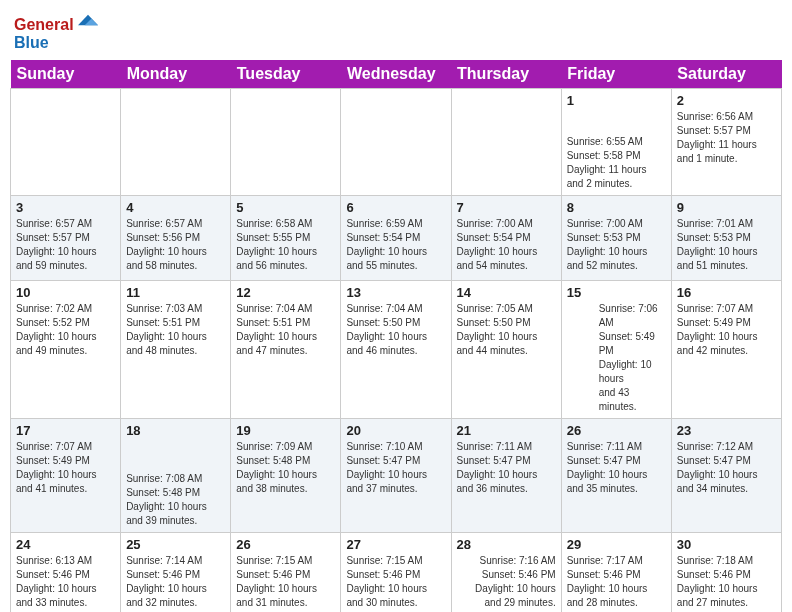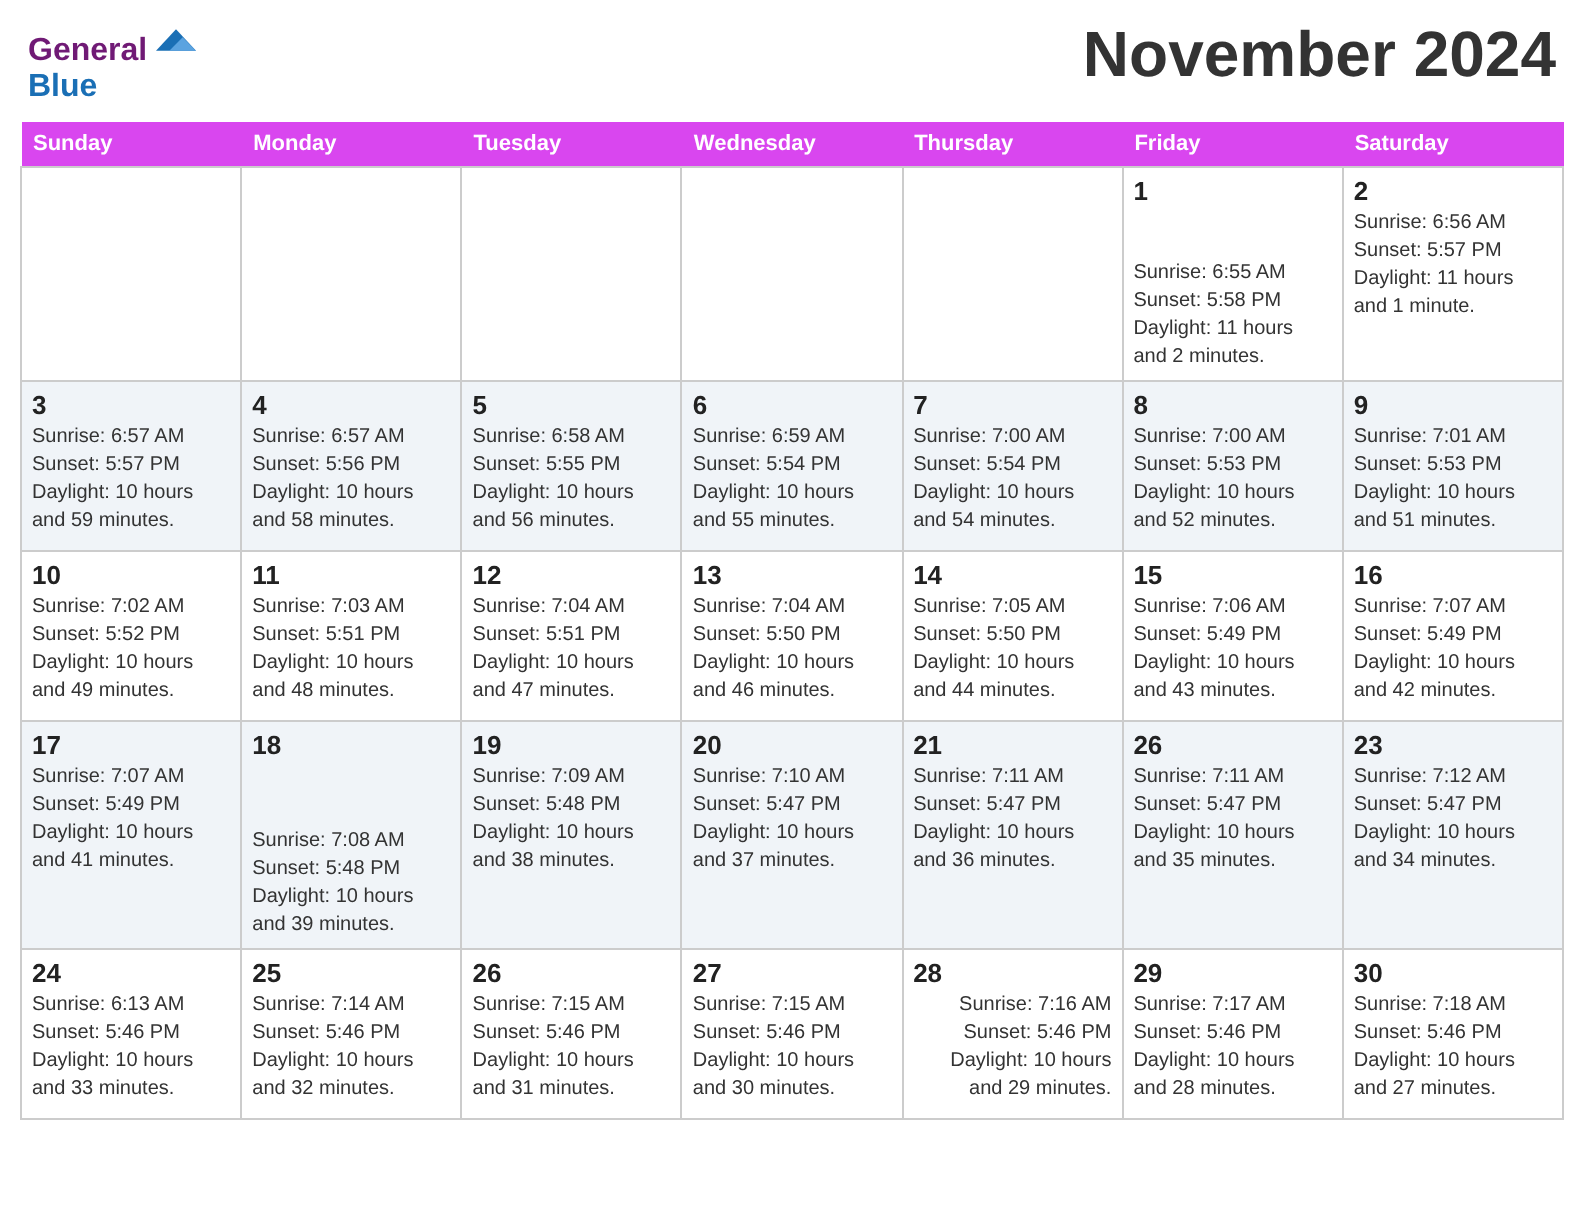--- a/index.html
+++ b/index.html
@@ -18,21 +18,21 @@
       padding: 0 4px;
     }
     .logo {
       display: flex;
       align-items: center;
       gap: 2px;
     }
     .logo-text-general {
       font-size: 16px;
       font-weight: bold;
-      color: #701a75;
+      color: #b91c1c;
       line-height: 1;
     }
     .logo-text-blue {
       font-size: 16px;
       font-weight: bold;
       color: #1a6fb5;
       line-height: 1;
     }
     .logo-icon {
       width: 20px;
@@ -50,25 +50,25 @@
     .subtitle {
       font-size: 14px;
       color: #555;
     }
     table {
       width: 100%;
       border-collapse: collapse;
       table-layout: fixed;
     }
     th {
-      background-color: #d946ef;
+      background-color: #a21caf;
       color: white;
       text-align: left;
       padding: 5px 6px;
-      font-size: 11px;
+      font-size: 16px;
       font-weight: bold;
     }
     td {
       border: 1px solid #ccc;
       vertical-align: top;
       padding: 4px 5px;
       font-size: 10px;
       color: #333;
       height: 85px;
       background: #fff;
@@ -101,21 +101,20 @@
       <span class="logo-text-general">General</span>
       <svg class="logo-icon" viewBox="0 0 30 20" xmlns="http://www.w3.org/2000/svg">
         <polygon points="0,18 15,2 30,18" fill="#1a6fb5"></polygon>
         <polygon points="10,18 20,8 30,18" fill="#5ba3e0"></polygon>
       </svg>
       <br>
       <span class="logo-text-blue">Blue</span>
     </div>
   </div>
   <div class="title-area">
-    <div class="month-title">November 2024</div>
   </div>
 </div>
 
 <table>
   <thead>
     <tr>
     <th>Sunday</th>
         <th>Monday</th>
         <th>Tuesday</th>
         <th>Wednesday</th>
@@ -228,21 +227,21 @@
         </td>
         <td>
           <span class="day-num">14</span>
           <div class="day-info" style="white-space: pre-line;">Sunrise: 7:05 AM
 Sunset: 5:50 PM
 Daylight: 10 hours
 and 44 minutes.</div>
         </td>
         <td>
           <span class="day-num">15</span>
-          <div class="day-info" style="white-space: pre-line;">Sunrise: 7:06 AM
+          <div class="day-info" style="white-space: pre-line; margin-left: 32px;">Sunrise: 7:06 AM
 Sunset: 5:49 PM
 Daylight: 10 hours
 and 43 minutes.</div>
         </td>
         <td>
           <span class="day-num">16</span>
           <div class="day-info" style="white-space: pre-line;">Sunrise: 7:07 AM
 Sunset: 5:49 PM
 Daylight: 10 hours
 and 42 minutes.</div>

